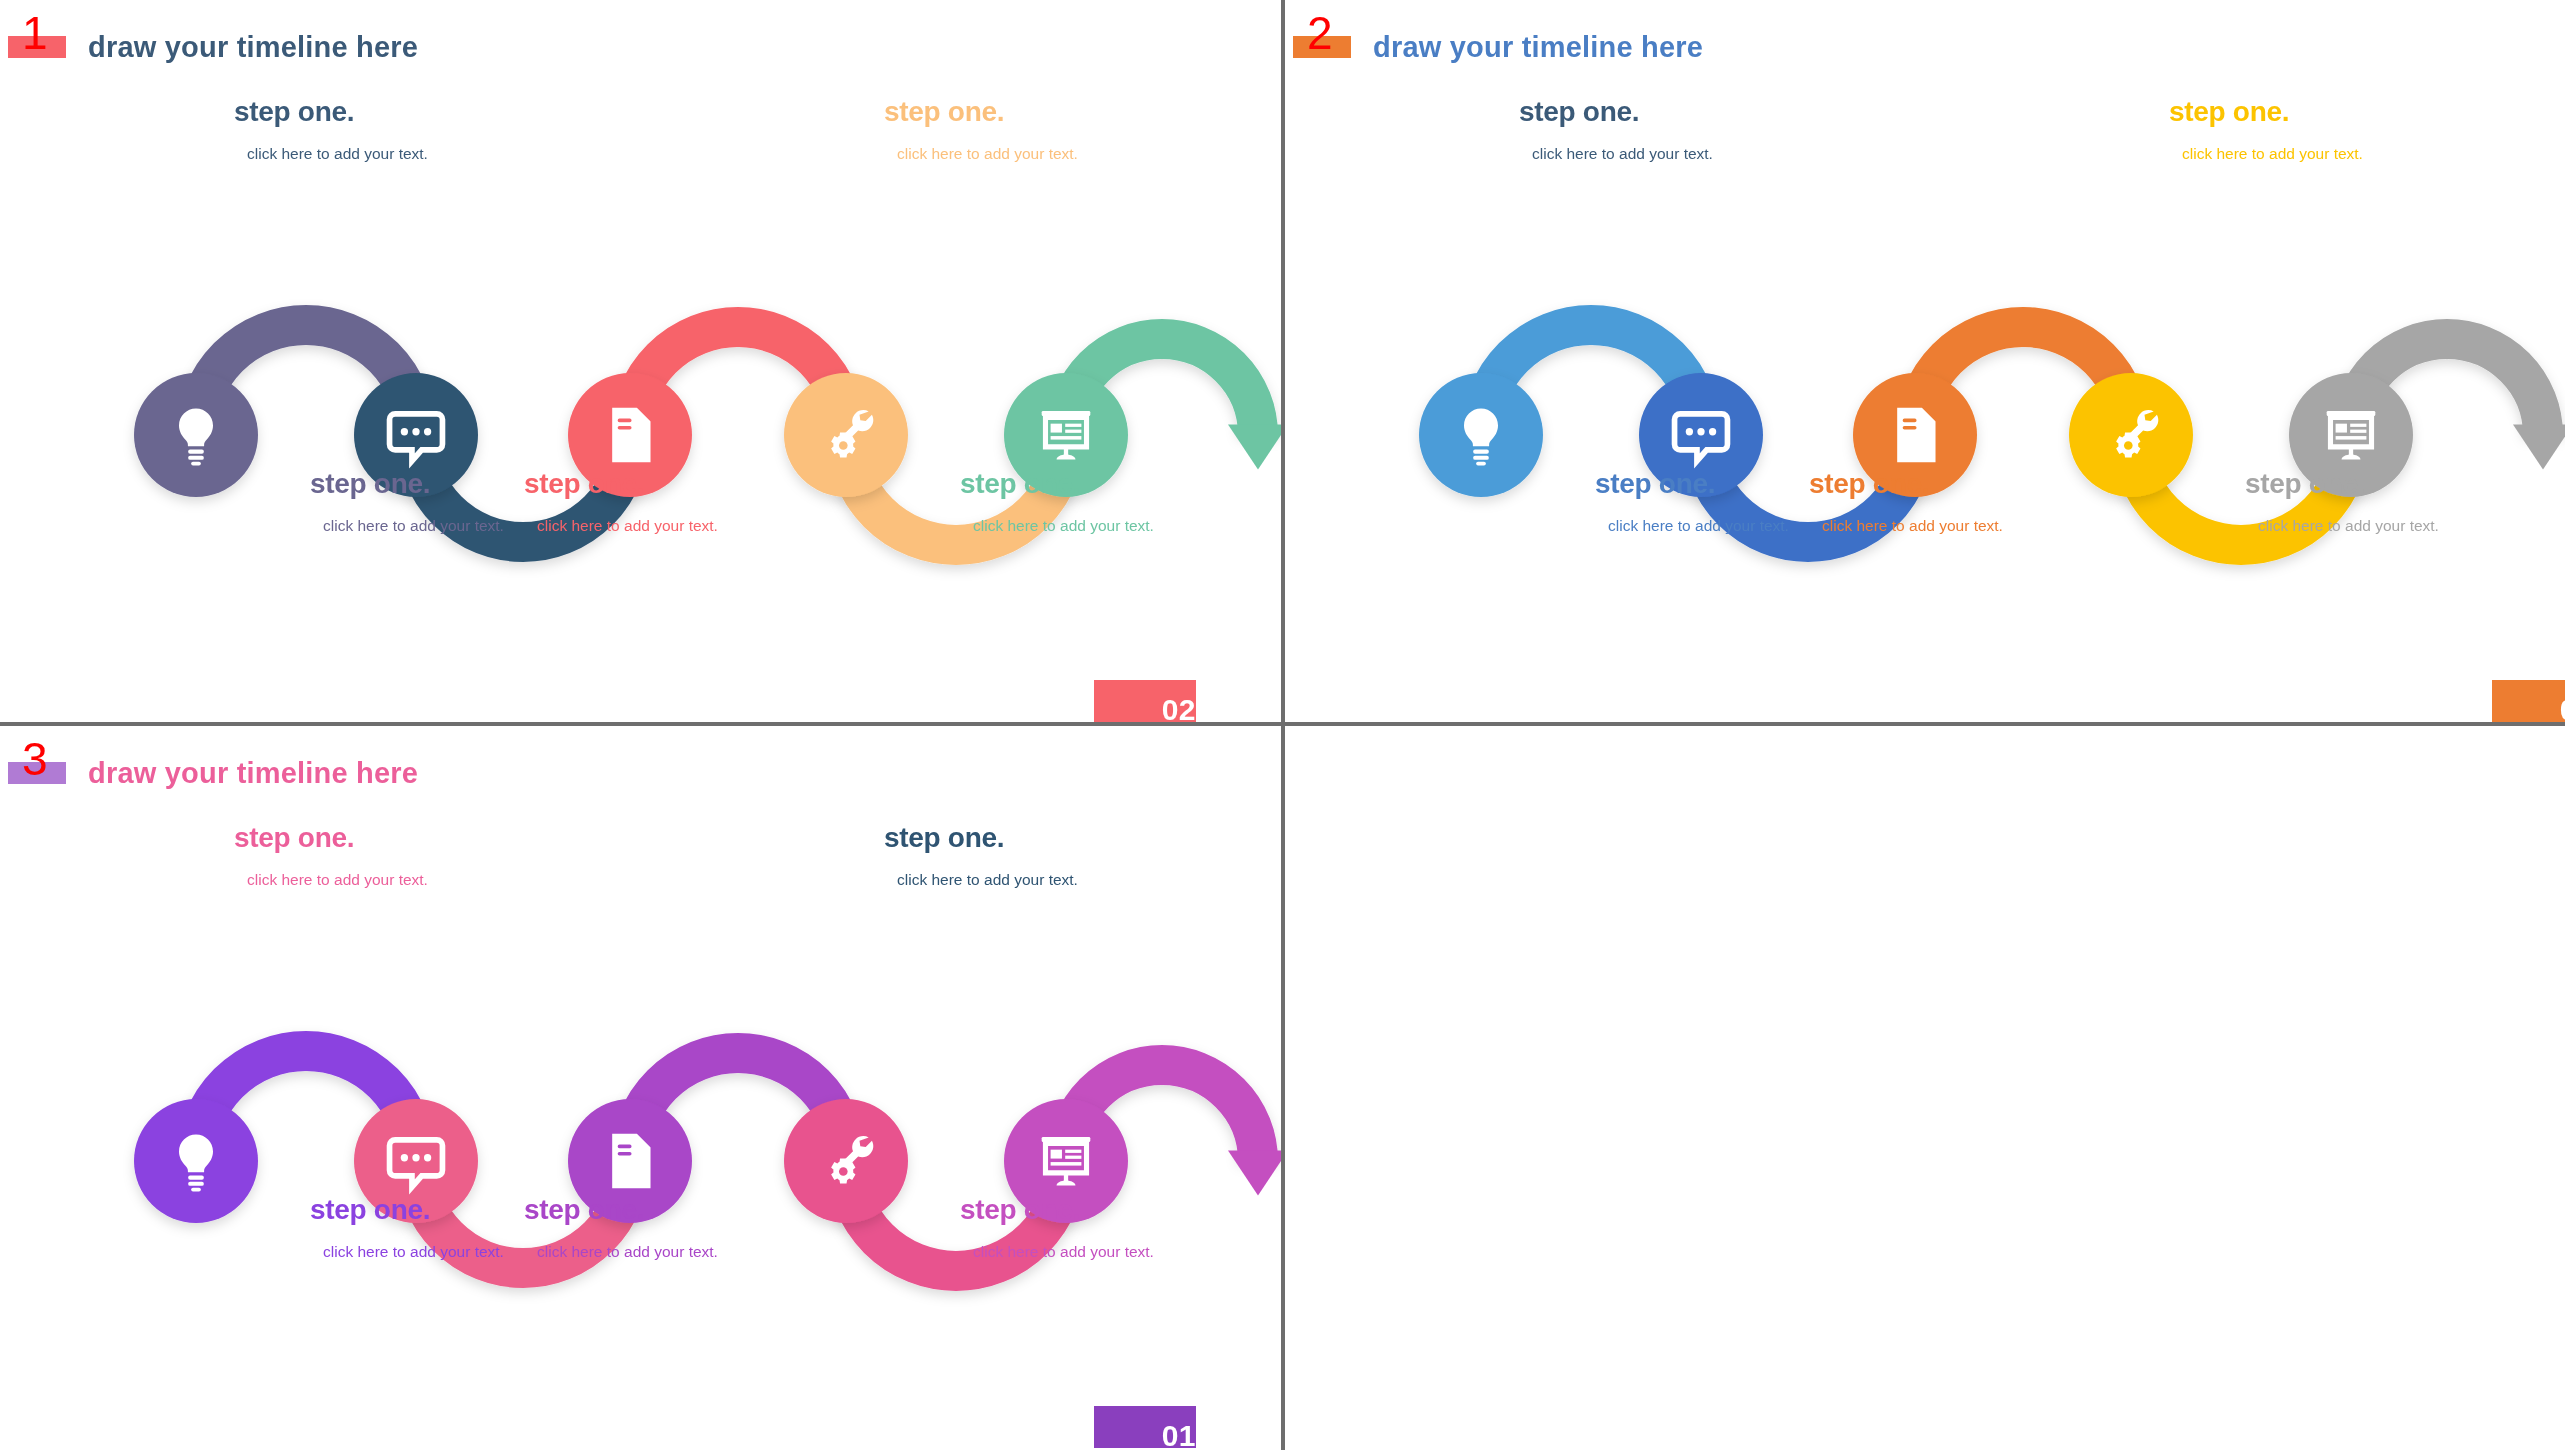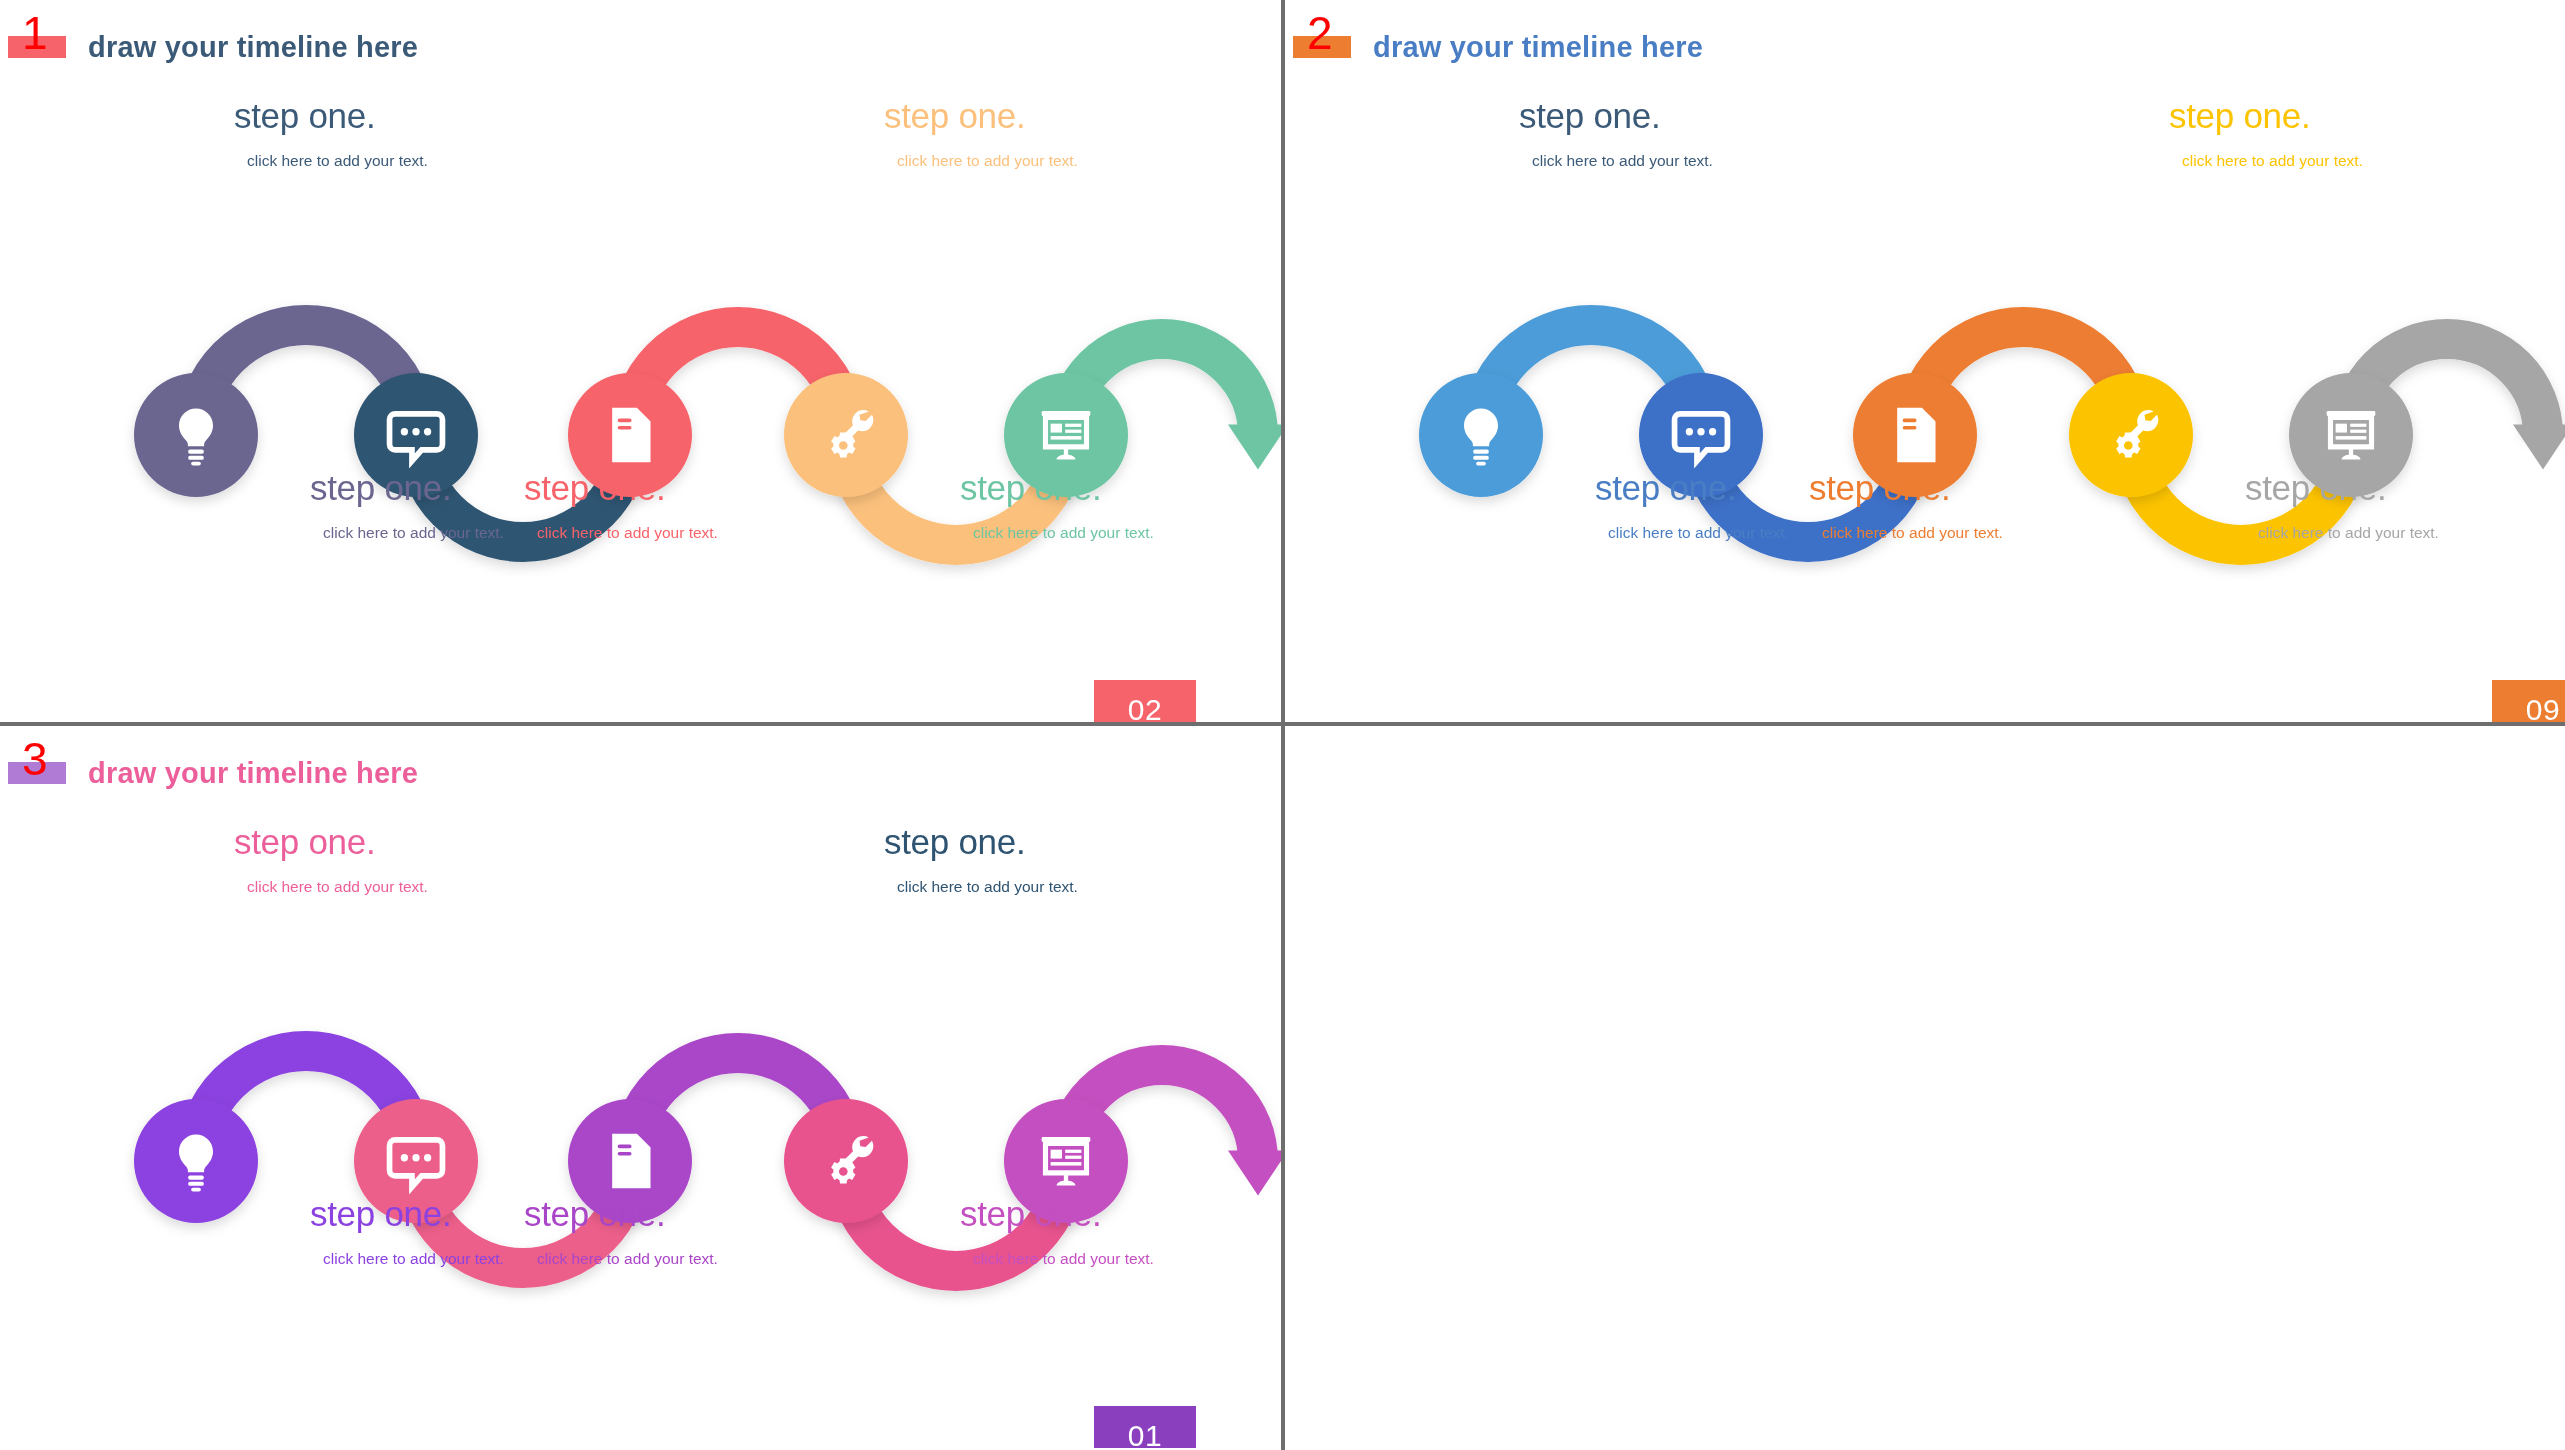--- a/index.html
+++ b/index.html
@@ -22,26 +22,26 @@
   .hdr-bar{width:58px;height:22px;margin-left:8px;}
   .hdr-num{position:absolute;left:22px;top:-14px;font-size:46px;color:#ff0000;font-family:"Liberation Sans",sans-serif;font-weight:400;line-height:1;}
   .hdr-title{margin-left:22px;font-size:29px;font-weight:bold;letter-spacing:.2px;}
 
   
   .canvas{position:absolute;left:0;top:70px;width:1281px;height:600px;}
   .canvas svg{position:absolute;left:0;top:0;}
 
   
   .tb{position:absolute;width:260px;}
-  .tb .t{font-size:35px;font-weight:normal;letter-spacing:-.3px;margin:0 0 14px 0;line-height:1;}
+  .tb .t{font-size:28px;font-weight:bold;letter-spacing:-.3px;margin:0 0 14px 0;line-height:1;}
   .tb .s{font-size:15.5px;line-height:1.75;margin:13px;}
 
   
-  .badge{position:absolute;width:102px;height:60px;display:flex;align-items:center;justify-content:center;
-         color:#fff;font-size:30px;font-weight:normal;letter-spacing:.5px;}
+  .badge{position:absolute;width:102px;height:60px;display:flex;align-items:center;justify-content:flex-end;
+         color:#fff;font-size:30px;font-weight:bold;letter-spacing:.5px;}
   .p1 .badge{right:85px;bottom:-18px;}
   .p2 .badge{right:-28px;bottom:-18px;}
   .p3 .badge{right:85px;bottom:-18px;}
 </style>
 </head>
 <body>
 
 <div class="grid">
 
   <div class="divider-v"></div>

